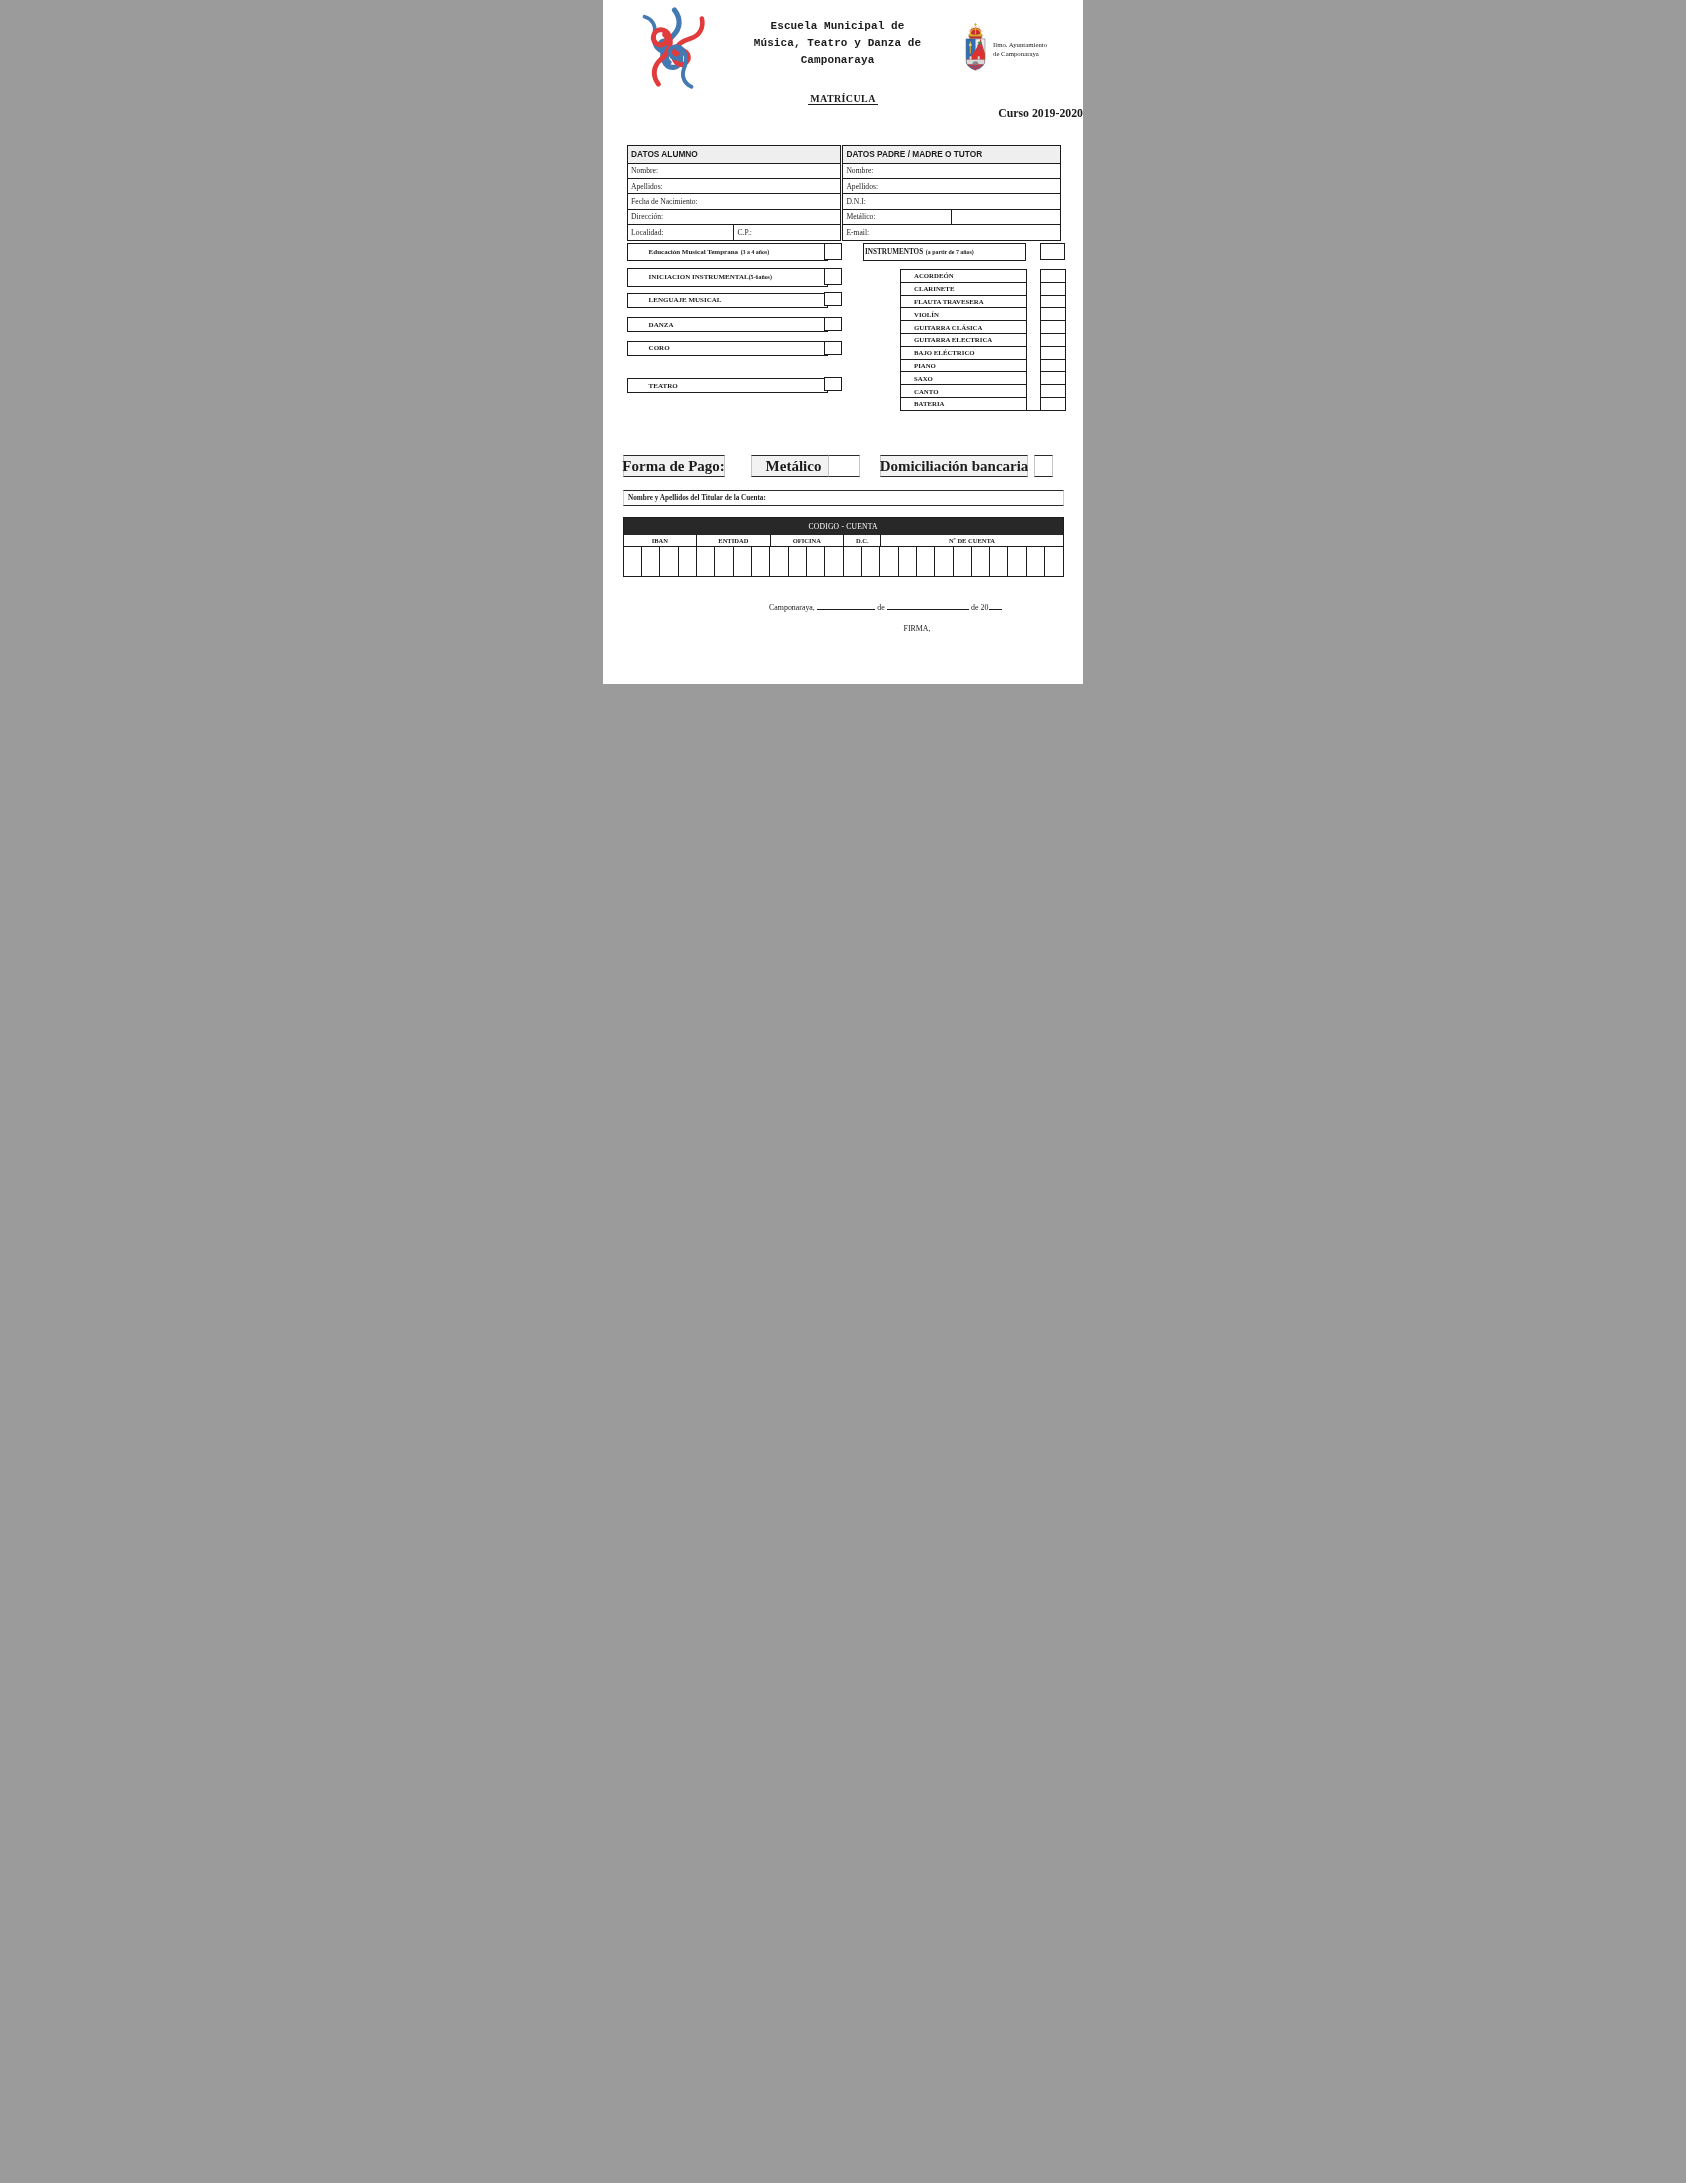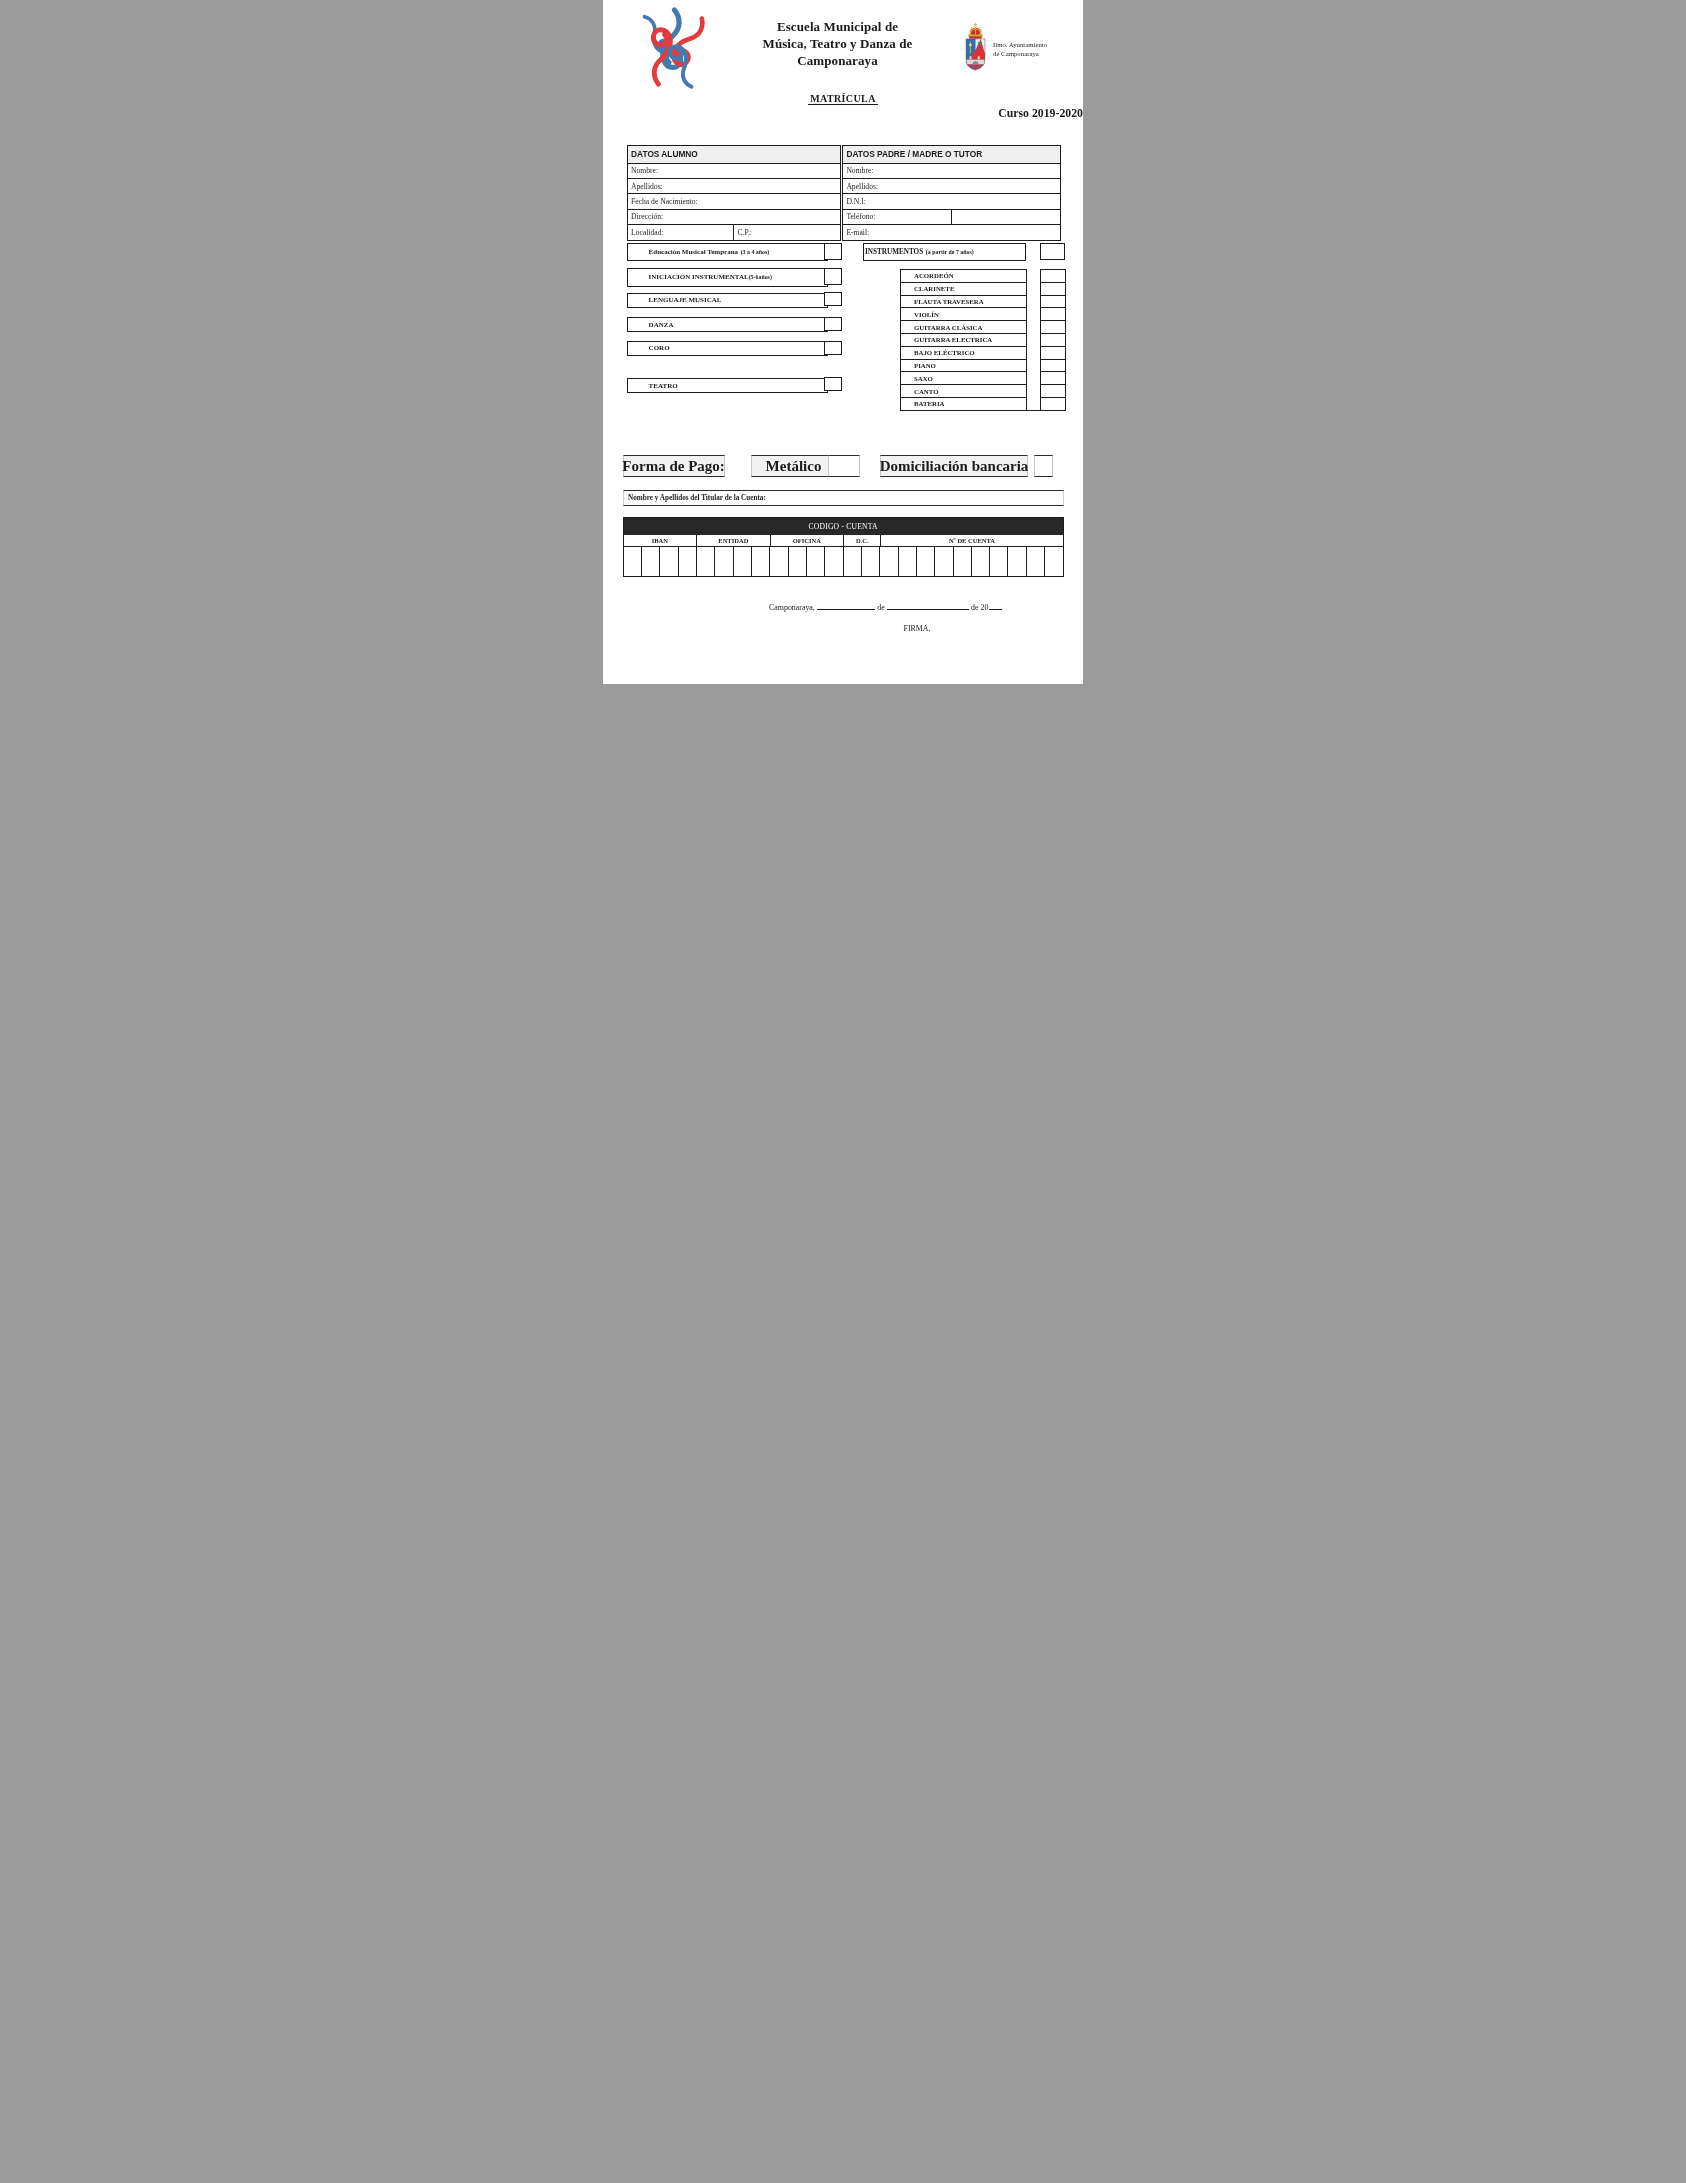--- a/index.html
+++ b/index.html
@@ -3,21 +3,21 @@
 <meta charset="utf-8">
 <style>
   html,body{margin:0;padding:0;background:#9b9b9b;}
   .page{
     position:relative;width:480px;height:684px;margin:0 auto;background:#ffffff;
     font-family:"Liberation Serif", serif;color:#1c1c1c;overflow:hidden;
   }
   .abs{position:absolute;}
   
   .school-name{
-    font-family:Liberation Serif, serif;font-weight:bold;font-size:13px;line-height:17px;
+    font-family:Liberation Mono, monospace;font-weight:bold;font-size:11px;line-height:17px;
     text-align:center;color:#1b1b1b;letter-spacing:0.1px;
   }
   .muni-text{font-size:6.8px;line-height:9.2px;color:#222;}
   
   .title-main{left:0;right:0;top:93px;text-align:center;font-weight:bold;font-size:10px;letter-spacing:0.4px;}
   .title-main span{border-bottom:1.1px solid #1c1c1c;padding:0 2.2px 0.4px;}
   .title-course{left:0;right:0;top:106px;text-align:right;font-weight:bold;font-size:11.8px;}
   
   .datos-wrap{left:23.6px;top:145px;display:flex;}
   table.dtable{border-collapse:collapse;table-layout:fixed;}
@@ -182,21 +182,21 @@
       <tr>
             <td colspan="2" class="dcell"><span>Nombre:</span></td>
           </tr>
       <tr>
             <td colspan="2" class="dcell"><span>Apellidos:</span></td>
           </tr>
       <tr>
             <td colspan="2" class="dcell"><span>D.N.I:</span></td>
           </tr>
       <tr>
-        <td class="dcell" style="width:135px"><span>Teléfono:</span></td>
+        <td class="dcell" style="width:135px"><span>Metálico:</span></td>
         <td class="dcell dsplit"></td>
       </tr>
       <tr>
             <td colspan="2" class="dcell"><span>E-mail:</span></td>
           </tr>
     </tbody>
       </table>
   </div>
 
   <div class="abs course-box" style="left:23.6px;top:243px;width:178px;height:16px">

